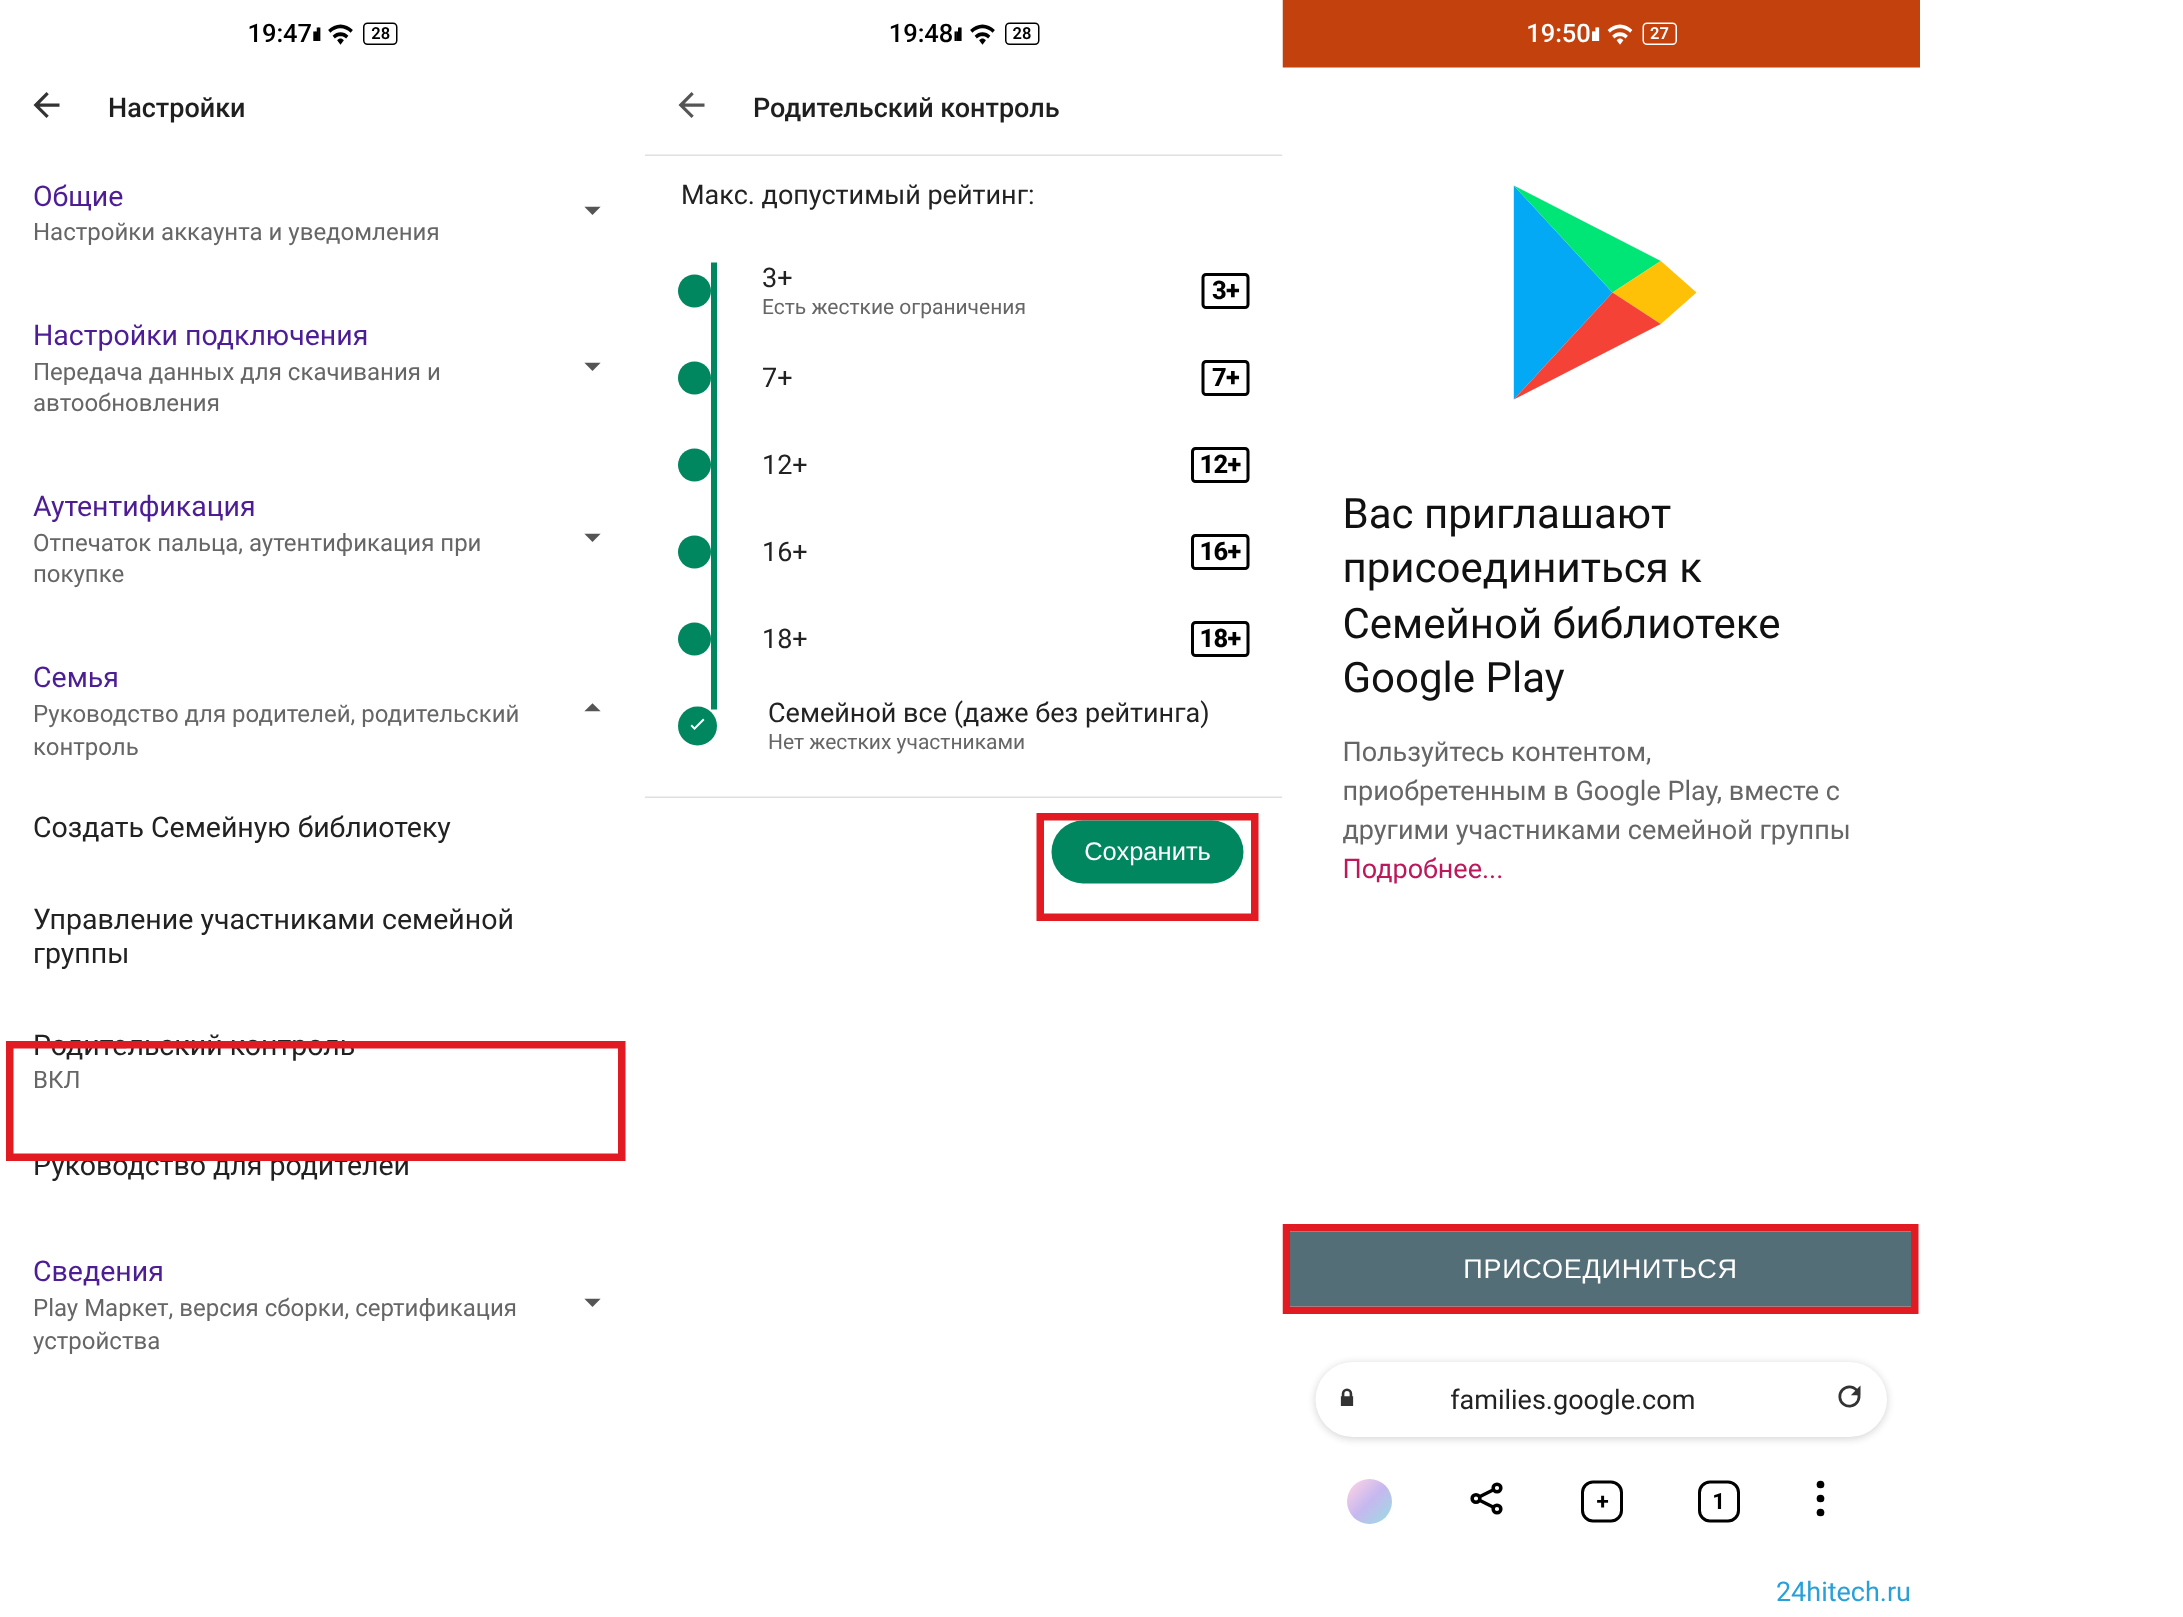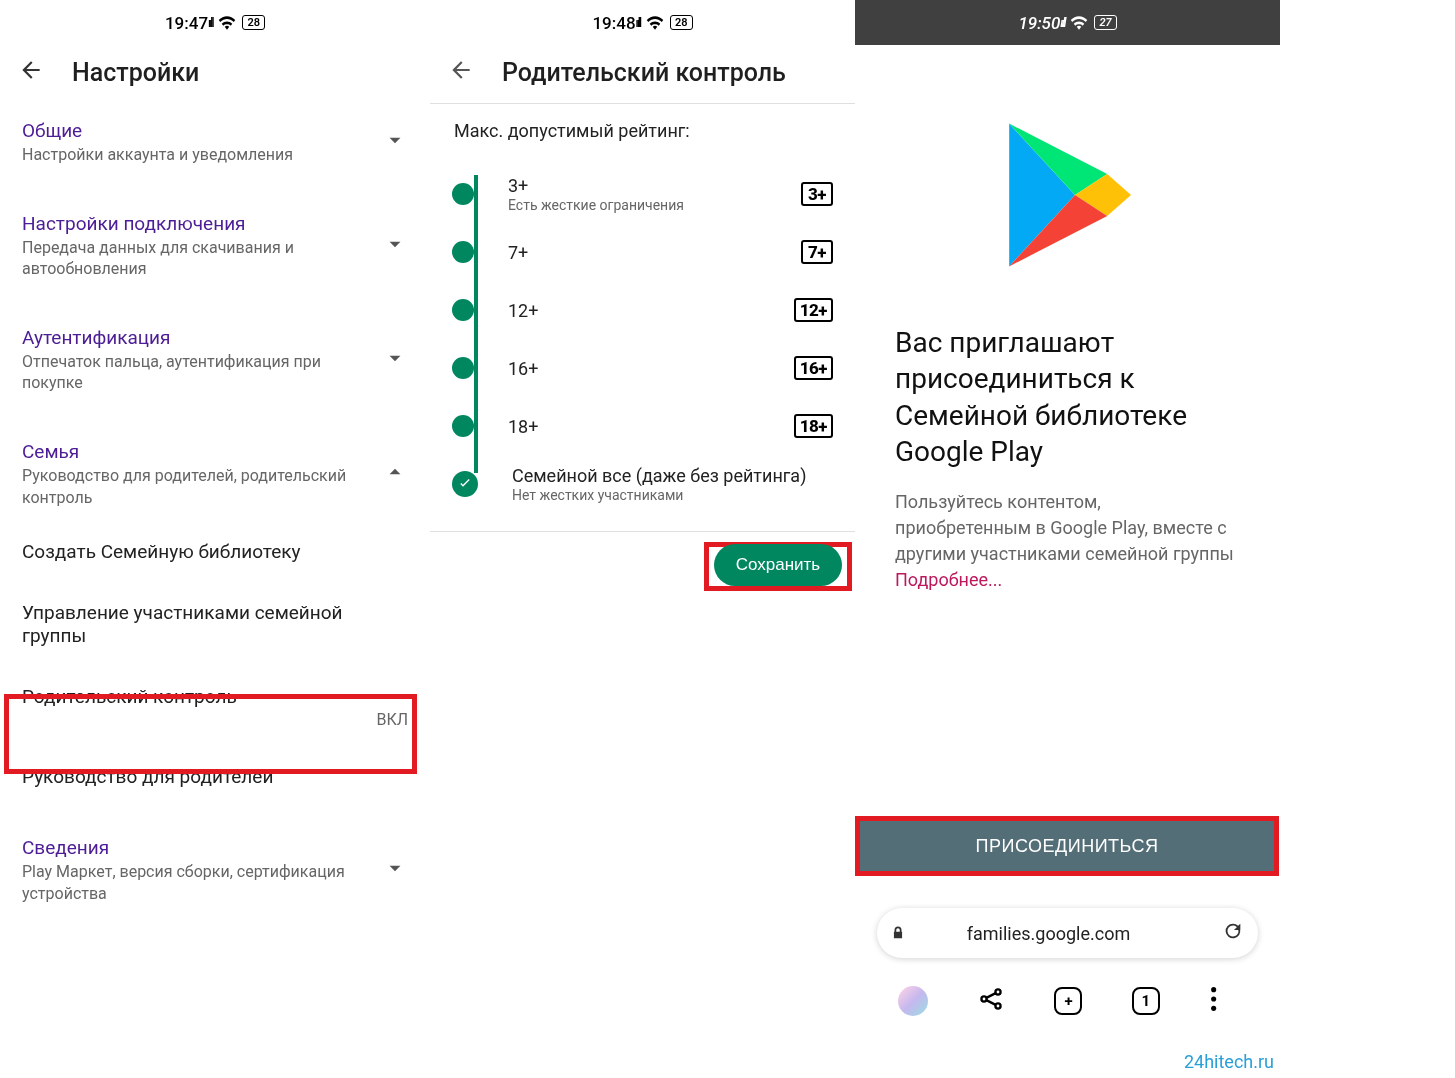--- a/index.html
+++ b/index.html
@@ -7,56 +7,56 @@
   .wrap { display: flex; width: 100%; height: 100%; }
   .pane { position: relative; height: 100%; background: #fff; overflow: hidden; }
   .p1 { width: 430px; }
   .p2 { width: 425px; }
   .p3 { width: 425px; }
 
   
   .status { height: 45px; display: flex; align-items: center; justify-content: center; padding: 0 20px; font-size: 17px; font-weight: 500; }
   .status .time { }
   .status .icons { display: flex; align-items: center; gap: 6px; font-size: 14px; }
-  .status.dark { background: #404040; color: #fff; font-style: italic; }
+  .status.dark { background: #c2410c; color: #fff; }
   .sig { letter-spacing: -2px; font-size: 12px; }
   .wifi svg, .bat svg { display: block; }
   .batbox { border: 1.5px solid currentColor; border-radius: 3px; padding: 1px 4px; font-size: 11px; line-height: 1; font-weight: 600; }
 
   .hdr { display: flex; align-items: center; gap: 28px; padding: 12px 18px 18px; }
   .hdr .back svg { width: 26px; height: 26px; }
-  .hdr .title { font-size: 25px; font-weight: 500; color: #1f1f1f; }
+  .hdr .title { font-size: 18px; font-weight: 500; color: #1f1f1f; }
 
   
   .lst { padding: 0 0px; }
   .row { display: flex; align-items: center; justify-content: space-between; padding: 14px 22px 14px 22px; }
   .row .txt { flex: 1; padding-right: 10px; }
   .row .t1 { font-size: 19px; color: #4c1d95; margin-bottom: 2px; }
   .row .t2 { font-size: 16px; color: #666; line-height: 1.35; }
   .subrow { padding: 18px 22px; }
   .subrow .t1 { font-size: 19px; color: #222; margin-bottom: 2px; }
-  .subrow .t2 { font-size: 16px; color: #666; text-align: right; }
+  .subrow .t2 { font-size: 16px; color: #666; }
   .chev svg { width: 26px; height: 26px; fill: #555; }
   .redbox1 { position: absolute; left: 4px; top: 694px; width: 413px; height: 80px; border: 5px solid #e21b22; pointer-events: none; }
 
   
   .p2 .hdr { border-bottom: 1px solid #e0e0e0; padding-bottom: 16px; }
   .maxlbl { font-size: 18px; color: #222; padding: 10px 24px 24px; margin-top: 6px; }
   .ratings { position: relative; padding: 0 22px; }
   .rline { position: absolute; left: 44px; top: 10px; width: 4px; height: 298px; background: #01875f; }
   .rrow { display: flex; align-items: center; gap: 34px; height: 58px; }
   .rdot { width: 22px; height: 22px; border-radius: 50%; background: #01875f; flex-shrink: 0; position: relative; z-index: 2; }
   .rdot.check { width: 26px; height: 26px; display: flex; align-items: center; justify-content: center; }
   .rdot.check svg { width: 16px; height: 16px; }
   .rtxt { flex: 1; }
   .rtxt .l1 { font-size: 18px; color: #222; }
   .rtxt .l2 { font-size: 14px; color: #666; margin-top: 1px; }
   .rbadge { border: 2.5px solid #000; border-radius: 3px; padding: 0px 4px; font-size: 17px; font-weight: 800; min-width: 32px; text-align: center; letter-spacing: -0.5px; }
   .ratings-wrap { border-bottom: 1px solid #e0e0e0; padding-bottom: 18px; }
-  .savebox { position: absolute; right: 3px; top: 542px; width: 148px; height: 49px; border: 5px solid #e21b22; display: flex; align-items: flex-end; justify-content: center; }
+  .savebox { position: absolute; right: 16px; top: 542px; width: 148px; height: 72px; border: 5px solid #e21b22; display: flex; align-items: flex-start; justify-content: center; }
   .savebtn { background: #01875f; color: #fff; border: none; border-radius: 24px; padding: 11px 22px; font-size: 17px; }
 
   
   .p3body { padding: 0; }
   .plogo { display: flex; justify-content: center; padding: 70px 0 50px; }
   .plogo svg { width: 140px; height: 160px; }
   .invttl { font-size: 28px; line-height: 1.3; color: #111; padding: 0 40px 18px; font-weight: 400; }
   .invtxt { font-size: 18px; color: #666; line-height: 1.45; padding: 0 40px; }
   .invtxt a { color: #be185d; text-decoration: none; text-align: right; }
 

